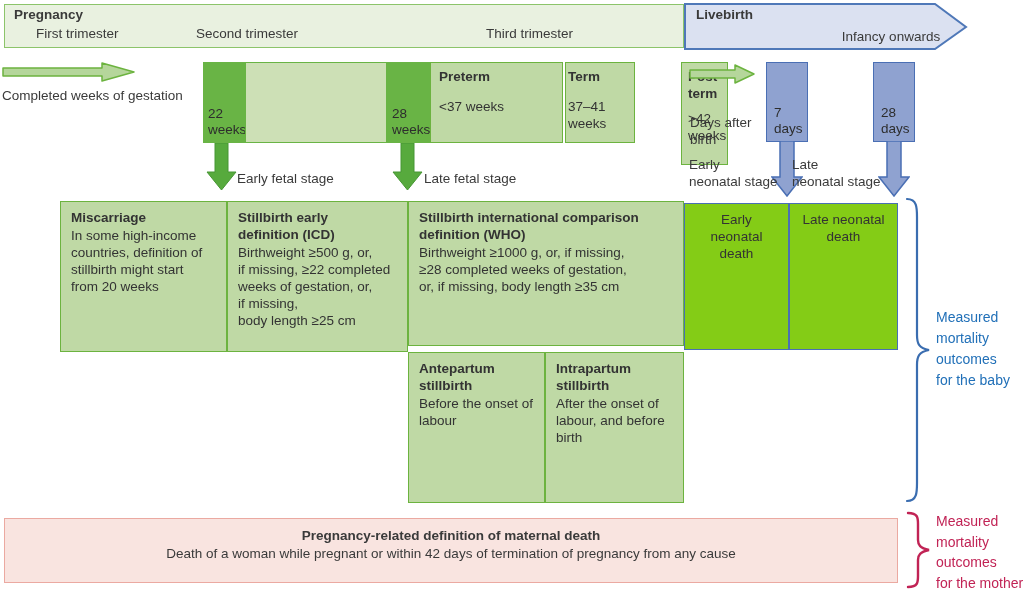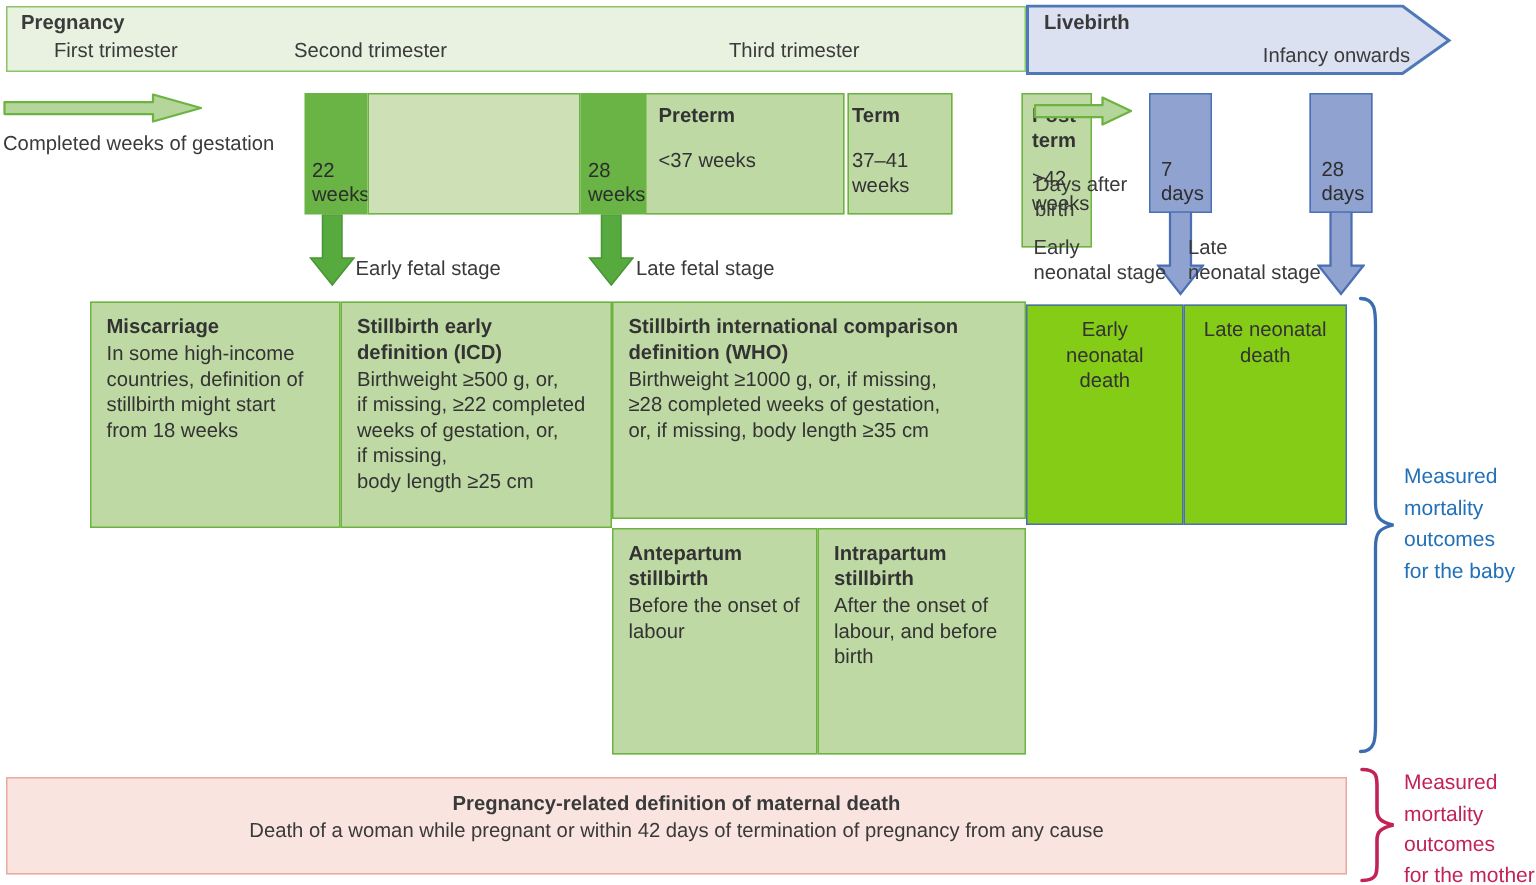--- a/index.html
+++ b/index.html
@@ -118,21 +118,21 @@
   <div class="t ml" style="left:689px; top:156px; width:92px;">Early
 neonatal stage</div>
   <div class="t ml" style="left:792px; top:156px; width:92px;">Late
 neonatal stage</div>
 
   <div class="gbox" style="left:60px; top:201px; width:167px; height:151px;">
     <div class="boxtitle">Miscarriage</div>
     <div class="boxbody">In some high-income
 countries, definition of
 stillbirth might start
-from 18 weeks</div>
+from 20 weeks</div>
   </div>
   <div class="gbox" style="left:227px; top:201px; width:181px; height:151px;">
     <div class="boxtitle">Stillbirth early
 definition (ICD)</div>
     <div class="boxbody">Birthweight ≥500 g, or,
 if missing, ≥22 completed
 weeks of gestation, or,
 if missing,
 body length ≥25 cm</div>
   </div>

